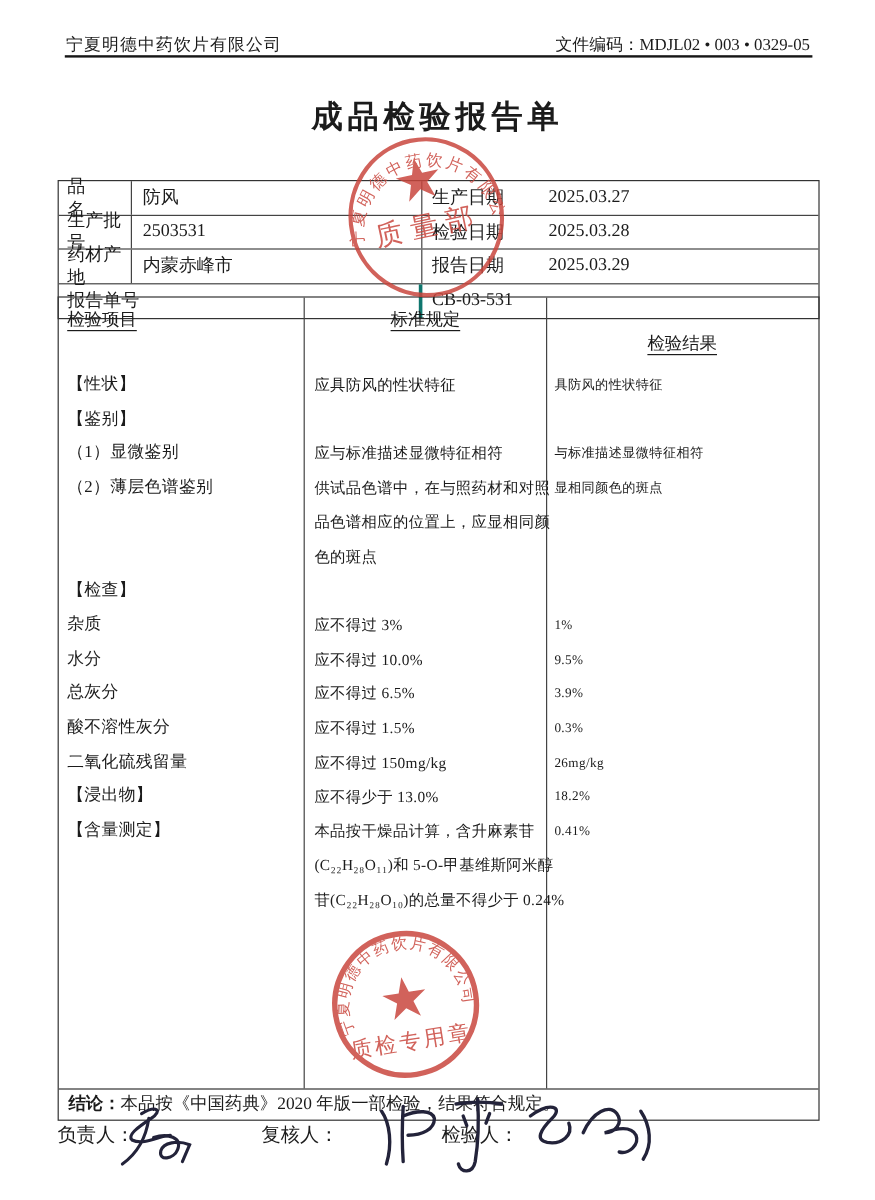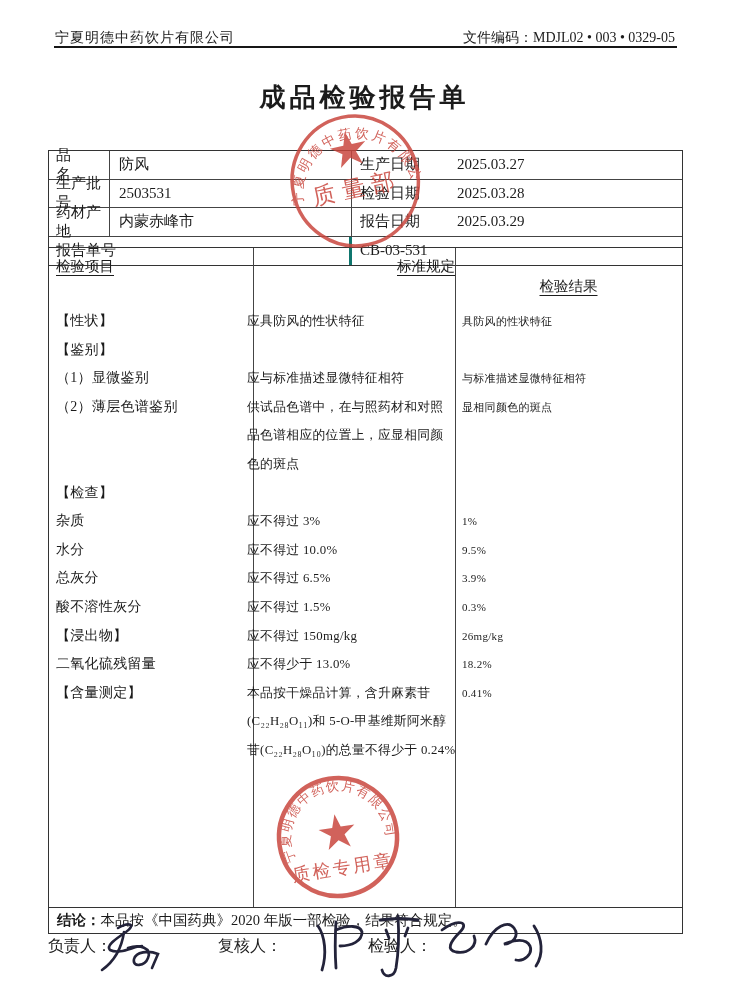--- a/index.html
+++ b/index.html
@@ -31,26 +31,26 @@
   .ic-right { flex:1; display:flex; align-items:center; }
   .ic-right .lbl { margin-left:8px; width:97px; }
   .ic-right .val { }
 
   
   .main-table { left:48px; top:247px; width:635px; height:687px; border:1.5px solid #333; }
   .vline { position:absolute; top:0; width:1px; height:659px; background:#444; }
   .v1 { left:204px; } .v2 { left:406px; }
   .th { position:absolute; top:9px; font-size:14.5px; text-decoration:underline; text-underline-offset:4px; }
   .th1 { left:7px; }
-  .th2 { left:205px; width:201px; text-align:right; }
+  .th2 { left:205px; width:201px; text-align:center; }
   .th3 { left:407px; width:225px; text-align:center;margin-top:20px; }
   .col-lines { position:absolute; top:59px; }
   .col-lines > div { height:28.6px; line-height:28.6px; white-space:nowrap; letter-spacing:0.3px; }
   .c1 { left:7px;   width:196px; font-size:14px; }
-  .c2 { left:198px; width:196px; font-size:12.8px; }
+  .c2 { left:213px; width:196px; font-size:12.8px; }
   .c3 { left:413px; width:218px; font-size:11px; }
   .concl { position:absolute; left:0; right:0; top:659px; height:26.5px; border-top:1.2px solid #333;
            line-height:25px; padding-left:8px; font-size:14.5px; white-space:nowrap; }
   .concl .b { font-weight:bold; }
 
   
   .stamp { opacity:0.84; }
   .oval-stamp  { left:286px; top:110px; width:138px; height:140px; transform:rotate(-12deg); }
   .round-stamp { left:272px; top:771px; width:132px; height:132px; transform:rotate(-9deg); }
 
@@ -119,22 +119,22 @@
     <div>【鉴别】</div>
     <div>（1）显微鉴别</div>
     <div>（2）薄层色谱鉴别</div>
     <div></div>
     <div></div>
     <div>【检查】</div>
     <div>杂质</div>
     <div>水分</div>
     <div>总灰分</div>
     <div>酸不溶性灰分</div>
+    <div>二氧化硫残留量</div>
     <div>【浸出物】</div>
-    <div>二氧化硫残留量</div>
     <div>【含量测定】</div>
     <div></div>
     <div></div>
   </div>
 
   <div class="col-lines c2">
     <div>应具防风的性状特征</div>
     <div></div>
     <div>应与标准描述显微特征相符</div>
     <div>供试品色谱中，在与照药材和对照</div>

